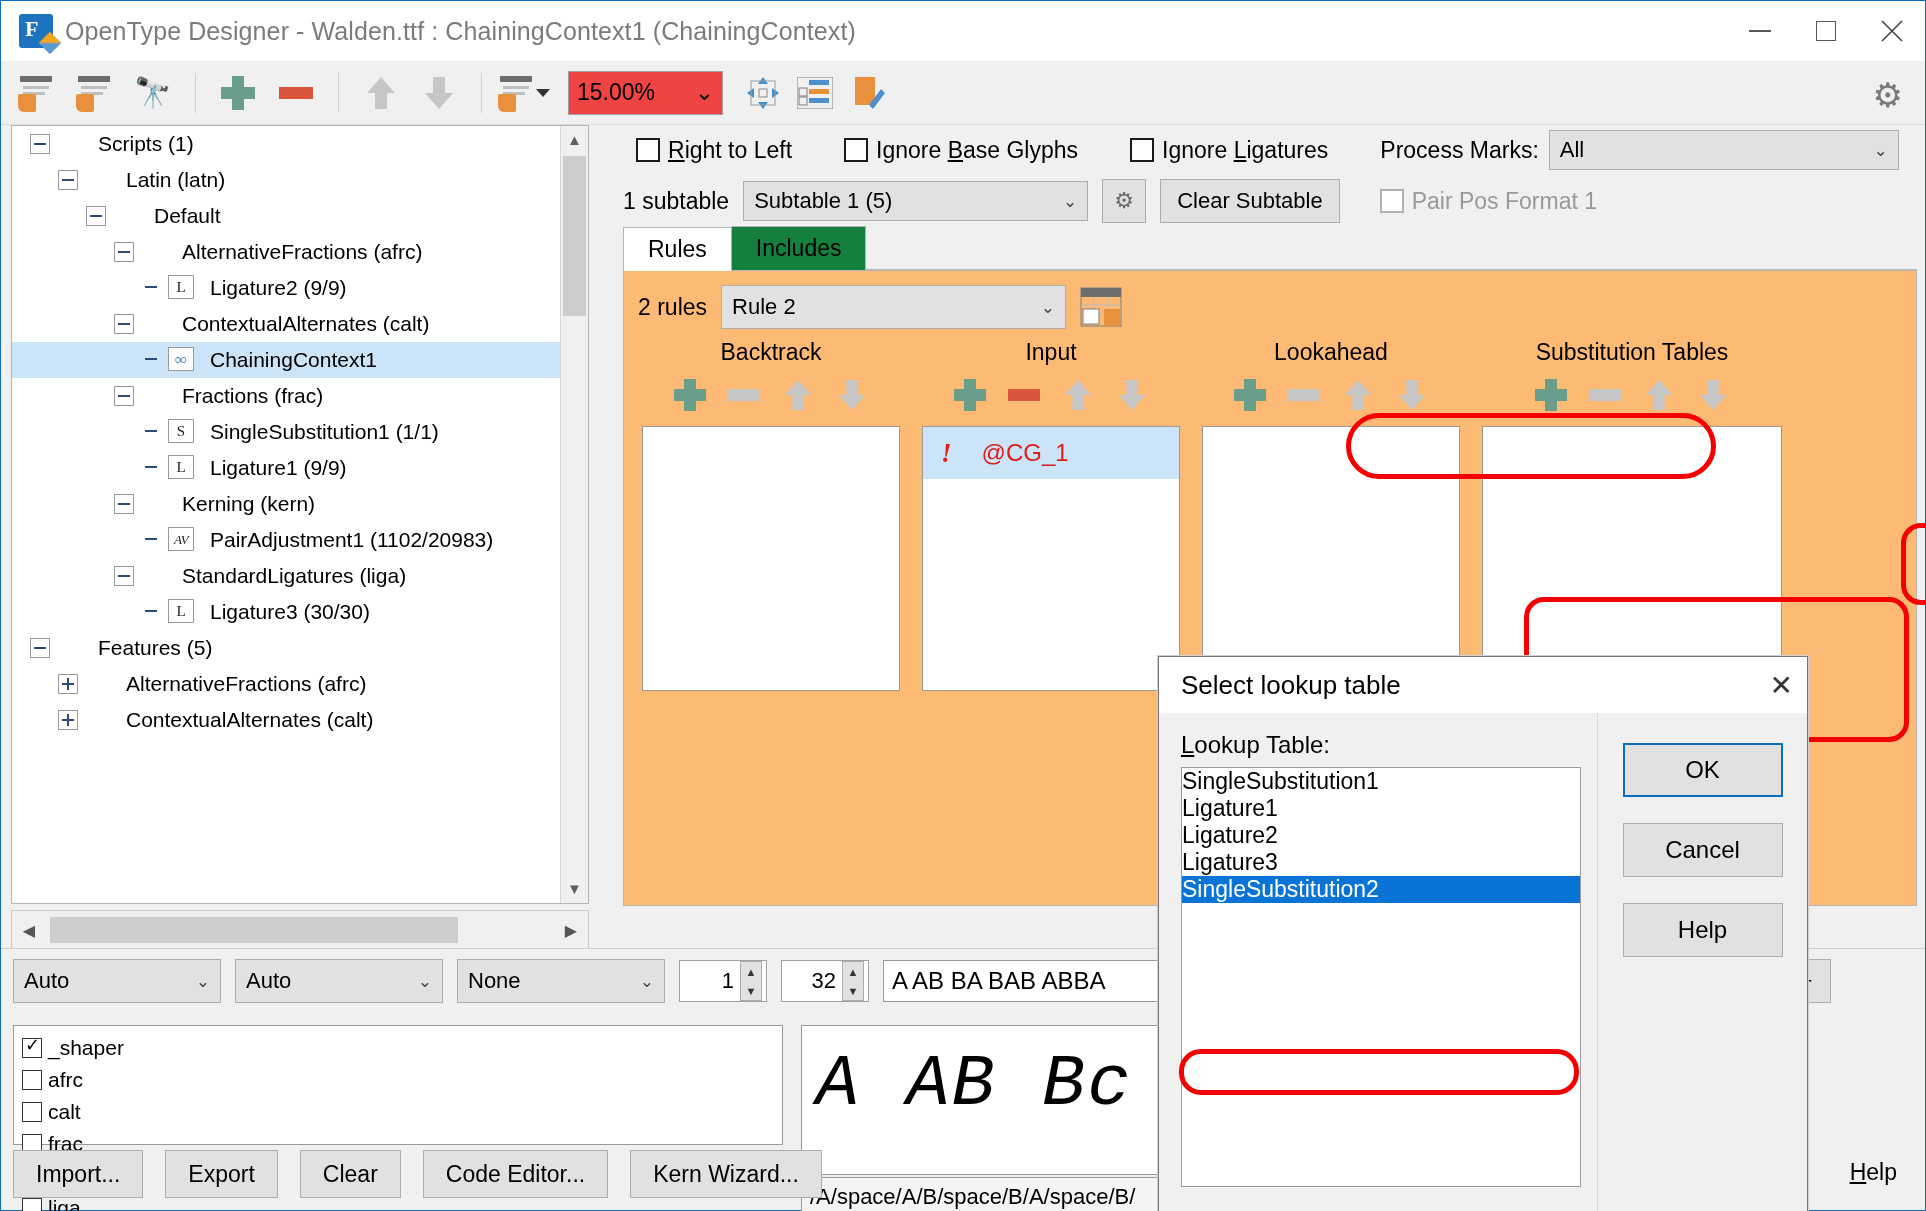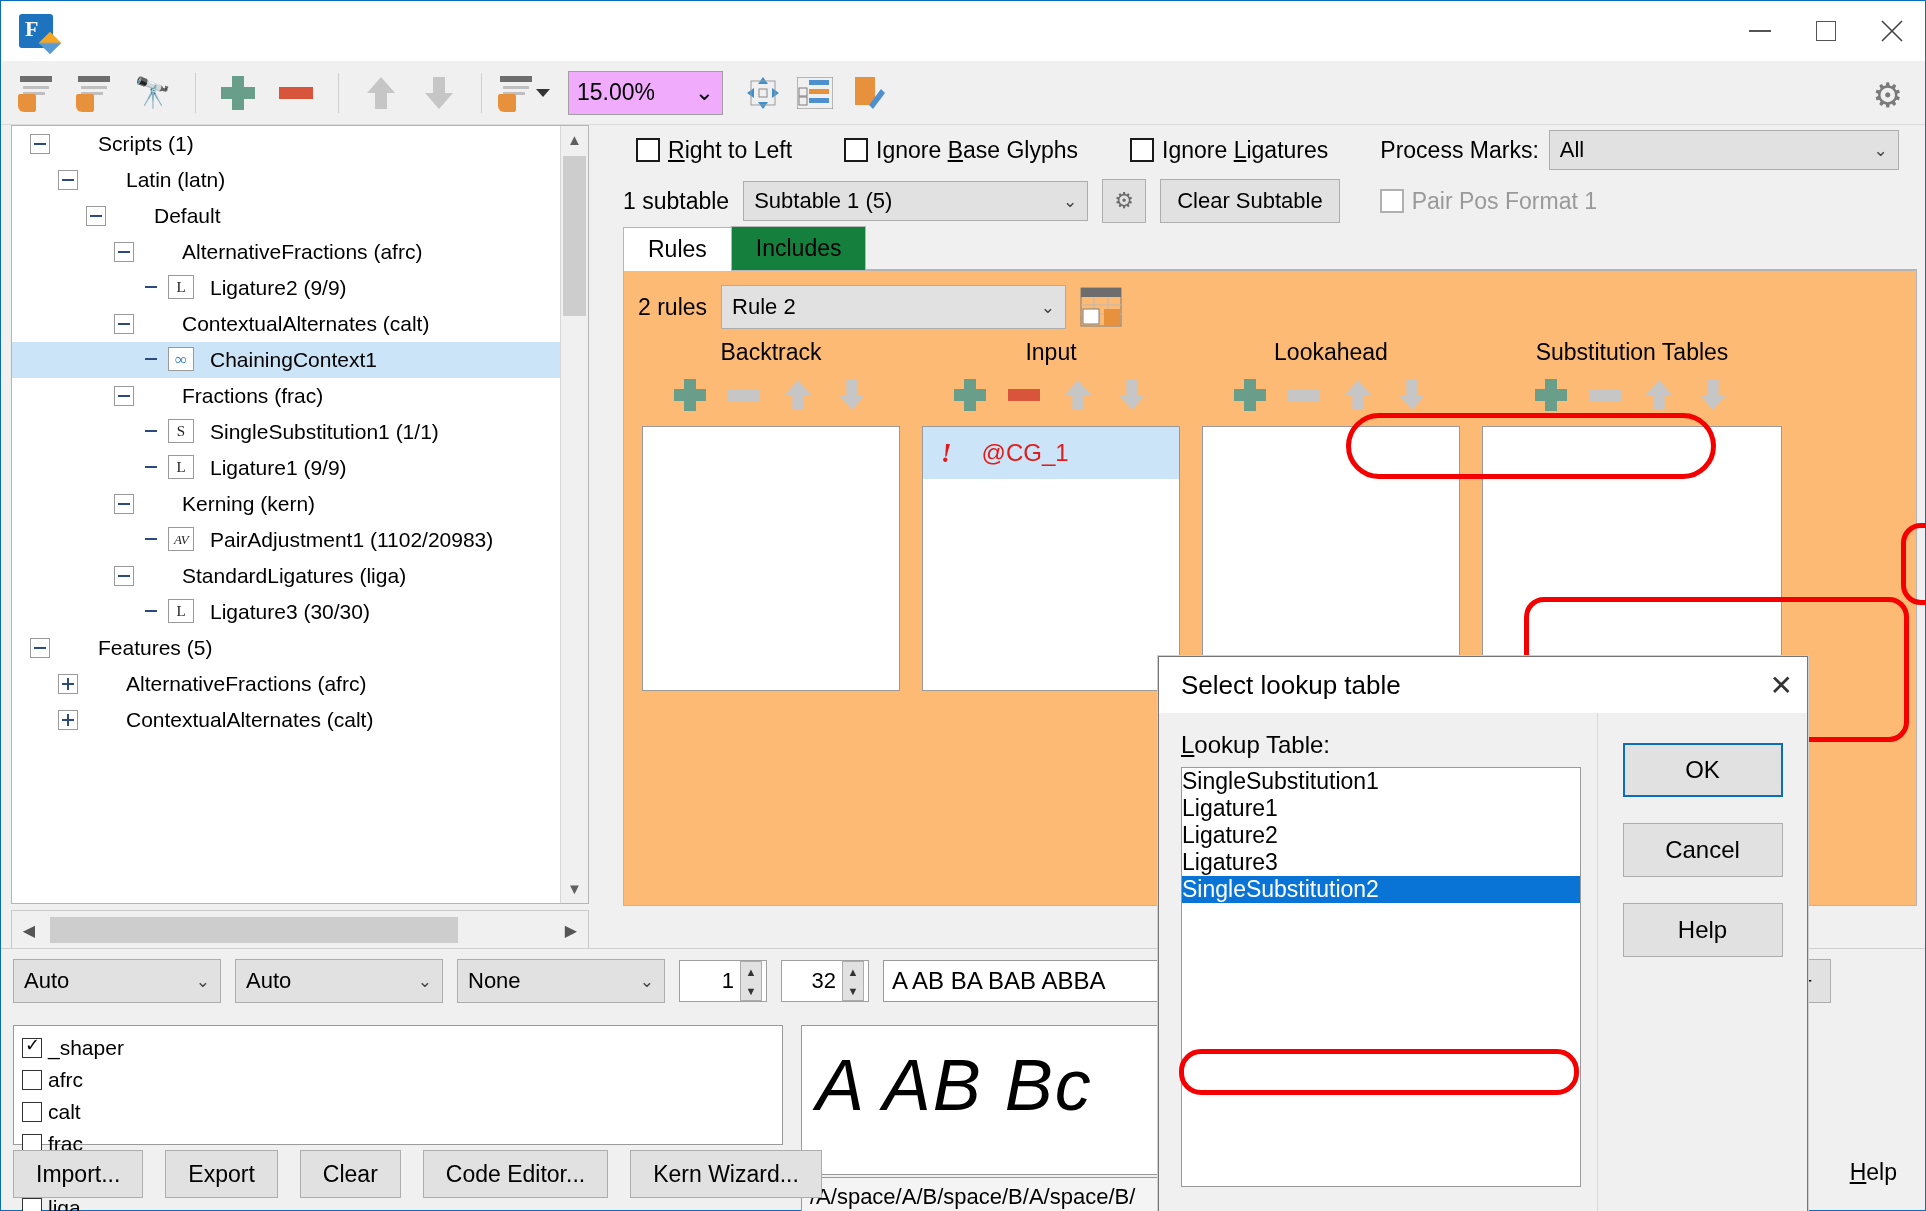--- a/index.html
+++ b/index.html
@@ -40,21 +40,21 @@
   .plus-g::after{ left:0; top:11px; width:34px; height:12px; }
   .minus-r{ width:34px;height:12px;background:#d8553c; }
   .arrow-up,.arrow-dn{ width:30px;height:36px; }
   .docicon{ width:38px;height:34px; position:relative; }
   .docicon .bar{ position:absolute; left:2px; top:0; width:32px;height:6px; background:#6d6d6d; }
   .docicon .ln{ position:absolute; left:5px; height:3px; background:#bfbfbf; }
   .docicon .tag{ position:absolute; left:0; bottom:-2px; width:18px;height:18px; background:#e8913c; border-radius:2px 2px 2px 6px; }
   .binoc{ font-size:30px; color:#6d6d6d; }
   .caret-sm{ width:0;height:0;border-left:7px solid transparent;border-right:7px solid transparent;border-top:8px solid #333; margin-left:2px; }
 
-  .zoombox{ margin-left:18px; width:155px; height:44px; background:#f0abfc; border:1px solid #a0a0a0;
+  .zoombox{ margin-left:18px; width:155px; height:44px; background:#ef4444; border:1px solid #a0a0a0;
             display:flex;align-items:center; padding:0 8px; font-size:23px; }
   .zoombox .val{ flex:1; }
   .gearbtn{ position:absolute; right:22px; top:14px; font-size:34px; color:#7a7a7a; }
 
   
   .left{ position:absolute; left:10px; top:124px; width:578px; bottom:260px; }
   .tree{ position:absolute; left:0; top:0; right:0; bottom:46px; background:#fff; border:1px solid #b5b5b5; overflow:hidden; }
   .trow{ height:36px; display:flex; align-items:center; padding-left:6px; white-space:nowrap; font-size:21px; }
   .trow.sel{ background:#cce4f7; }
   .exp{ width:20px;height:20px;border:1px solid #9a9a9a;background:#fff;position:relative;flex:none;margin-right:6px;}
@@ -129,21 +129,21 @@
   .spin .sp{ width:22px;height:40px;background:#e1e1e1;border:1px solid #adadad; display:flex;flex-direction:column;
              align-items:center;justify-content:space-around; margin-left:6px; font-size:11px;color:#333; }
   .txtbox{ background:#fff; border:1px solid #9a9a9a; height:42px; display:flex;align-items:center; padding:0 8px;
            font-size:24px; }
   .featlist{ border:1px solid #9a9a9a; background:#fff; position:absolute; left:12px; top:76px; width:770px; height:120px; padding:6px 0 0 8px;}
   .fitem{ height:32px; display:flex;align-items:center; font-size:21px; }
   .fcb{ width:20px;height:20px;border:1.6px solid #333;background:#fff;margin-right:6px;position:relative;flex:none; }
   .fcb.checked::after{ content:"✓"; position:absolute; left:2px; top:-5px; font-size:18px; }
   .preview{ position:absolute; left:800px; top:76px; width:560px; height:150px; background:#fff;border:1px solid #9a9a9a;
             overflow:hidden; }
-  .preview .glyphs{ font-family:Liberation Sans, sans-serif; font-style:italic; font-size:72px; padding:18px 0 0 14px; white-space:nowrap; letter-spacing:2px;}
+  .preview .glyphs{ font-family:Liberation Mono, monospace; font-style:italic; font-size:72px; padding:18px 0 0 14px; white-space:nowrap; letter-spacing:2px;}
   .glyphline{ position:absolute; left:800px; top:228px; width:560px; height:40px; background:#f4f4f4;border:1px solid #9a9a9a;
               display:flex; align-items:center; padding:0 8px; font-size:22px; overflow:hidden; white-space:nowrap; }
   .btnrow{ position:absolute; left:12px; bottom:12px; display:flex; gap:22px; }
   .bbtn{ background:#e1e1e1;border:1px solid #adadad; height:48px; padding:0 22px; display:flex;align-items:center;
          font-size:23px; }
   .help-right{ position:absolute; right:28px; bottom:24px; font-size:23px; }
 
   
   .dialog{ position:absolute; left:1157px; top:655px; width:650px; height:556px; background:#f0f0f0;
            border:1px solid #767676; box-shadow:0 0 0 1px #cfcfcf; }
@@ -161,20 +161,21 @@
   .dlg-item{ height:27px; display:flex;align-items:center; font-size:23px; }
   .dlg-item.sel{ background:#0a74d6; color:#fff; }
 </style>
 </head>
 <body>
 
 <div class="app">
 
   <div class="titlebar">
     <div class="app-icon"></div>
+    <div class="title-text">OpenType Designer - Walden.ttf : ChainingContext1 (ChainingContext)</div>
     <div class="wbtns">
       <div class="wbtn">
         <svg width="22" height="2">
             <rect width="22" height="2" fill="#555"></rect>
           </svg>
       </div>
       <div class="wbtn">
         <svg width="20" height="20">
             <rect x="0.5" y="0.5" width="19" height="19" fill="none" stroke="#555"></rect>
           </svg>

